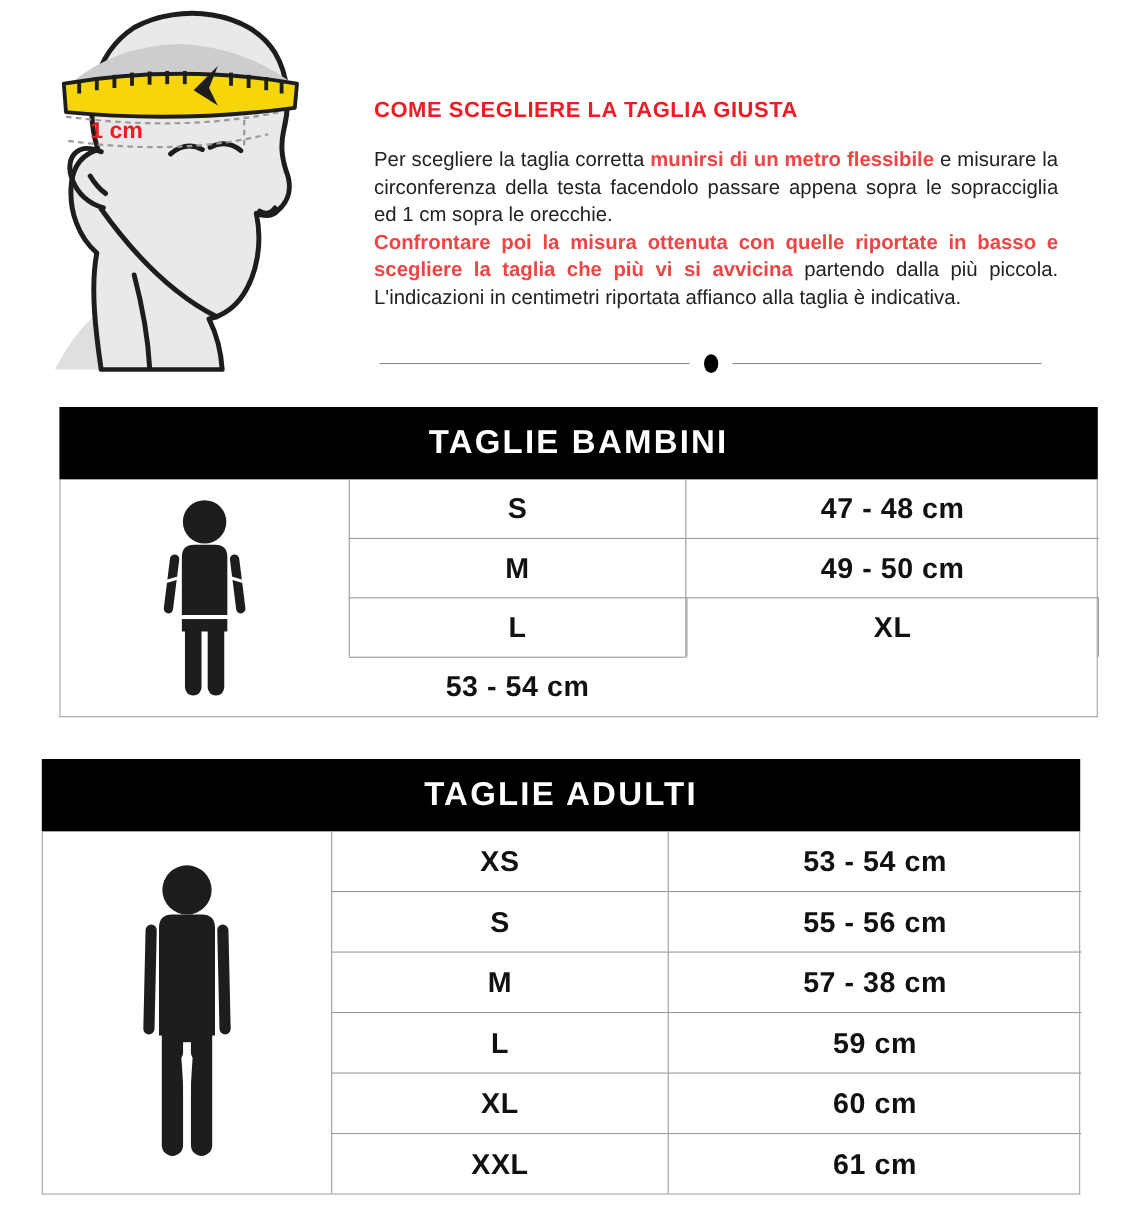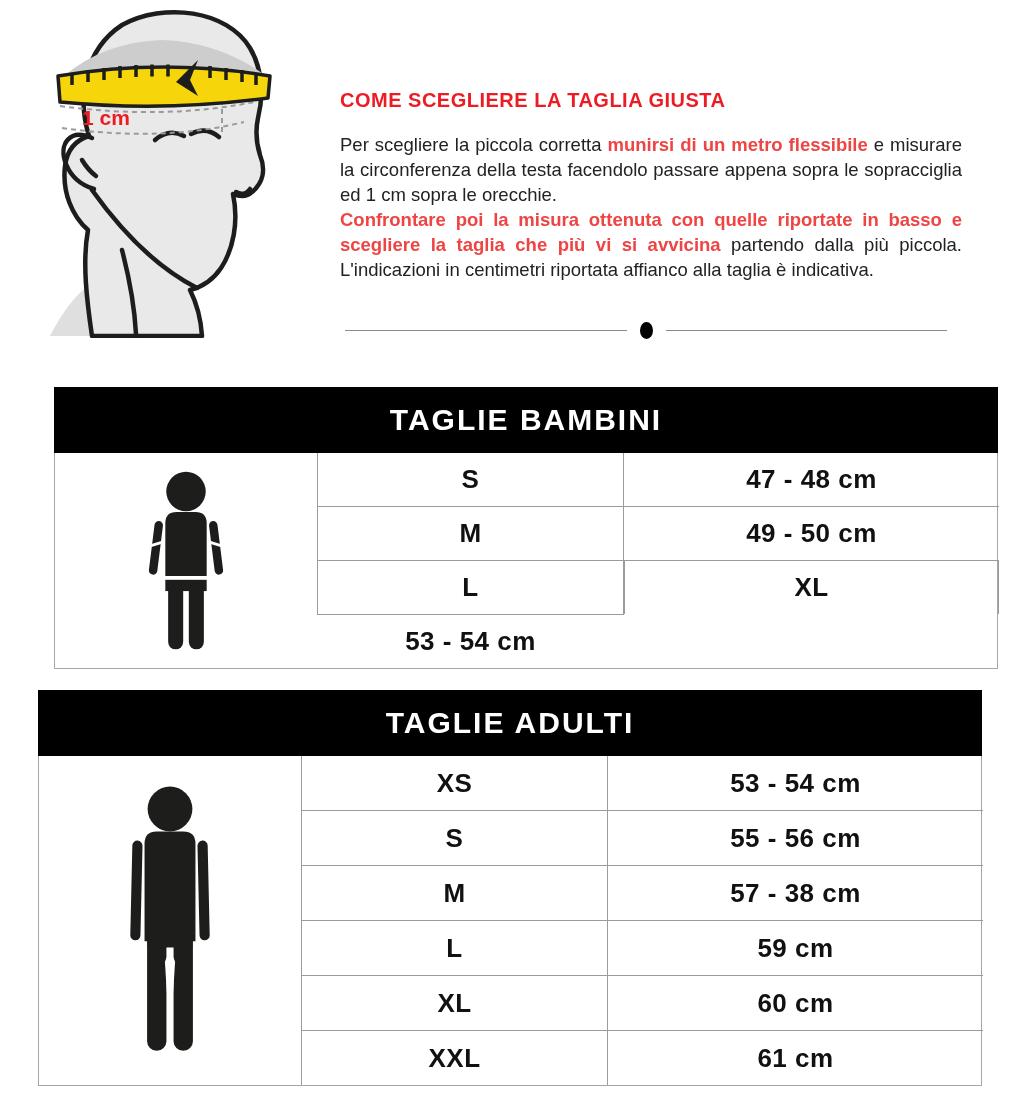--- a/index.html
+++ b/index.html
@@ -22,21 +22,21 @@
 
   
   .size-table{position:absolute;left:38px;width:944px;}
   .size-table .thead{height:66px;background:#000;display:flex;align-items:center;justify-content:center;}
   .size-table .thead span{color:#fff;font-size:30px;font-weight:bold;letter-spacing:2px;}
   .size-table .tbody{display:grid;grid-template-columns:262px 307px 375px;border:1px solid #a6a6a6;border-top:none;background:#fff;}
   .icon-cell{grid-column:1;display:flex;align-items:center;justify-content:center;}
   .cell{display:flex;align-items:center;justify-content:center;font-size:26px;font-weight:bold;color:#111;letter-spacing:.5px;}
   .size-cell{border-left:1px solid #9b9b9b;border-right:1px solid #9b9b9b;}
   .rsep{border-top:1px solid #9b9b9b;}
-  .t-bambini{top:387px;padding-left:16px;}
+  .t-bambini{top:370px;padding-left:16px;}
   .t-bambini .cell{height:53px;}
   .t-bambini .icon-cell{grid-row:1 / span 4;}
   .t-adulti{top:690px;}
   .t-adulti .cell{height:54px;}
   .t-adulti .icon-cell{grid-row:1 / span 6;}
 </style>
 </head>
 <body>
 
 <div class="page">
@@ -94,21 +94,21 @@
           <line x1="264" y1="73" x2="264" y2="85"></line>
         </g>
         <path d="M206,60 L184,82 L206,96 L198,80 Z" fill="#1d1d1b"></path>
       </g>
       <text x="90" y="125" font-family="Liberation Sans, sans-serif" font-size="21" font-weight="bold" fill="#ed1c24">1 cm</text>
     </svg>
   </div>
 
   <div class="intro">
     <h1>COME SCEGLIERE LA TAGLIA GIUSTA</h1>
-    <p><span>Per scegliere la piccola corretta </span><strong>munirsi di un metro flessibile</strong><span> e misurare la circonferenza della testa facendolo passare appena sopra le sopracciglia ed 1 cm sopra le orecchie.</span></p>
+    <p><span>Per scegliere la taglia corretta </span><strong>munirsi di un metro flessibile</strong><span> e misurare la circonferenza della testa facendolo passare appena sopra le sopracciglia ed 1 cm sopra le orecchie.</span></p>
     <p><strong>Confrontare poi la misura ottenuta con quelle riportate in basso e scegliere la taglia che più vi si avvicina</strong><span> partendo dalla più piccola. L'indicazioni in centimetri riportata affianco alla taglia è indicativa.</span></p>
   </div>
 
   <div class="divider">
     <div class="line"></div>
     <div class="dot"></div>
     <div class="line"></div>
   </div>
 
   <div class="size-table t-bambini">

